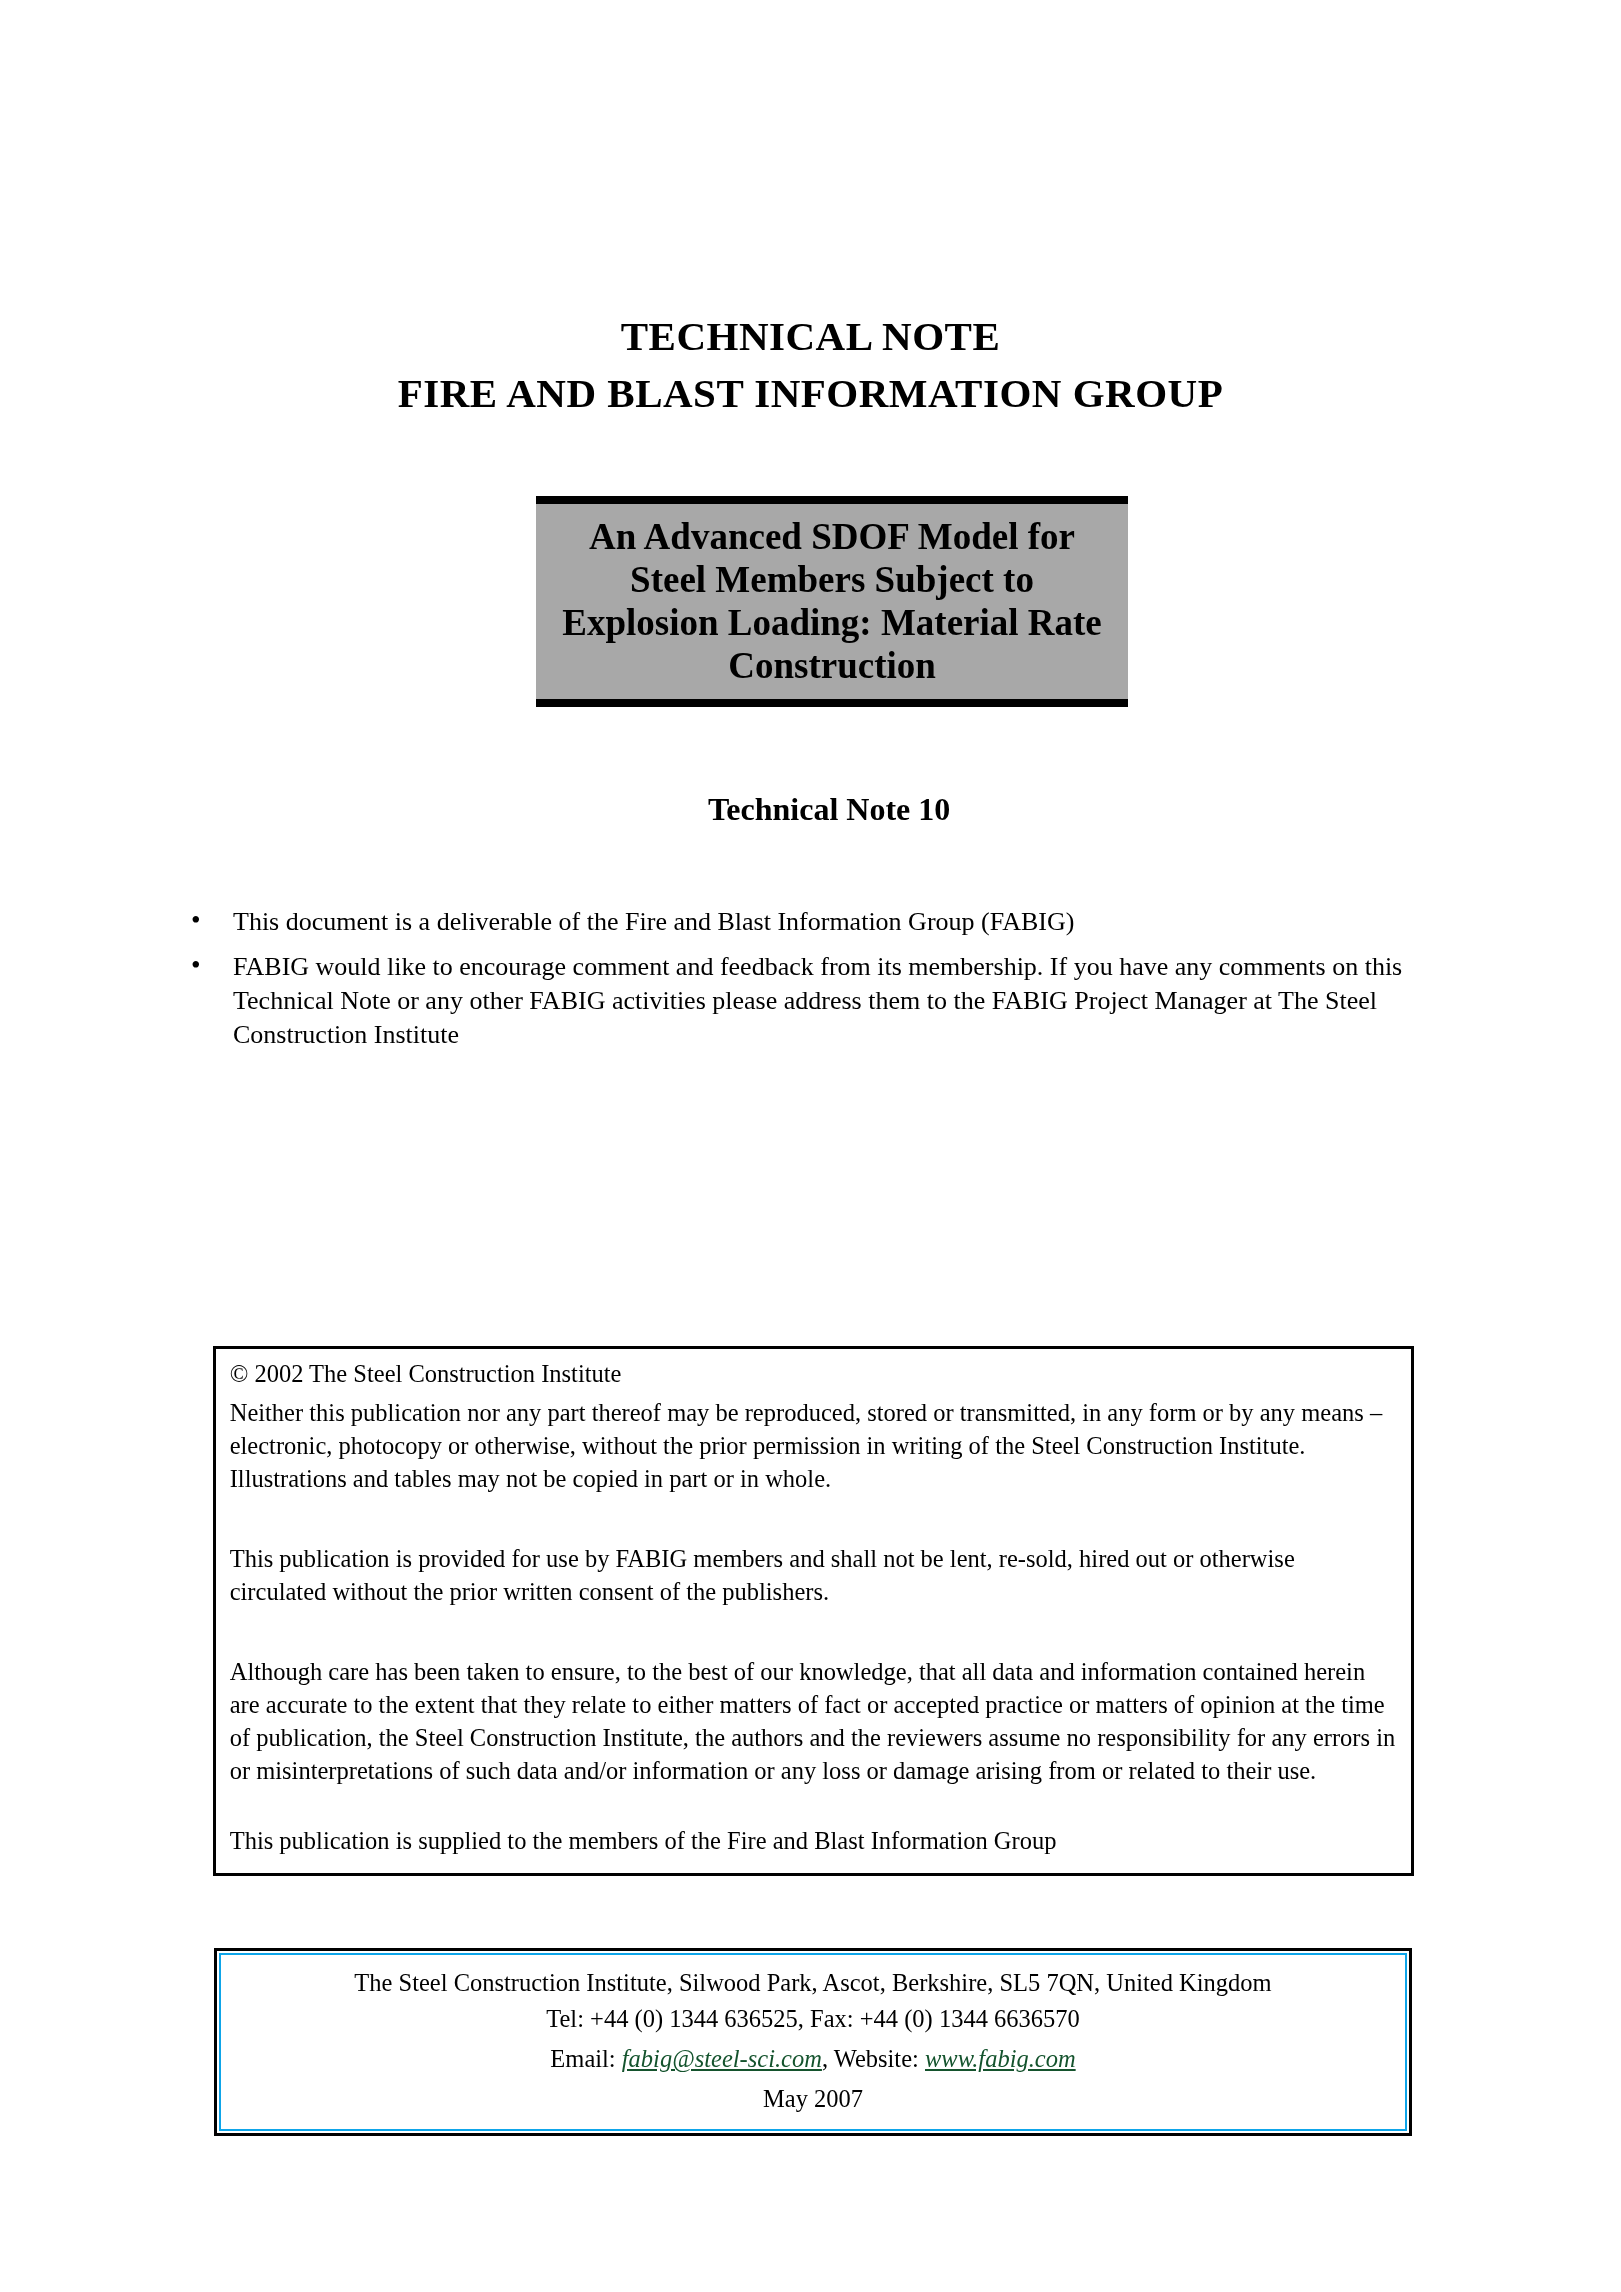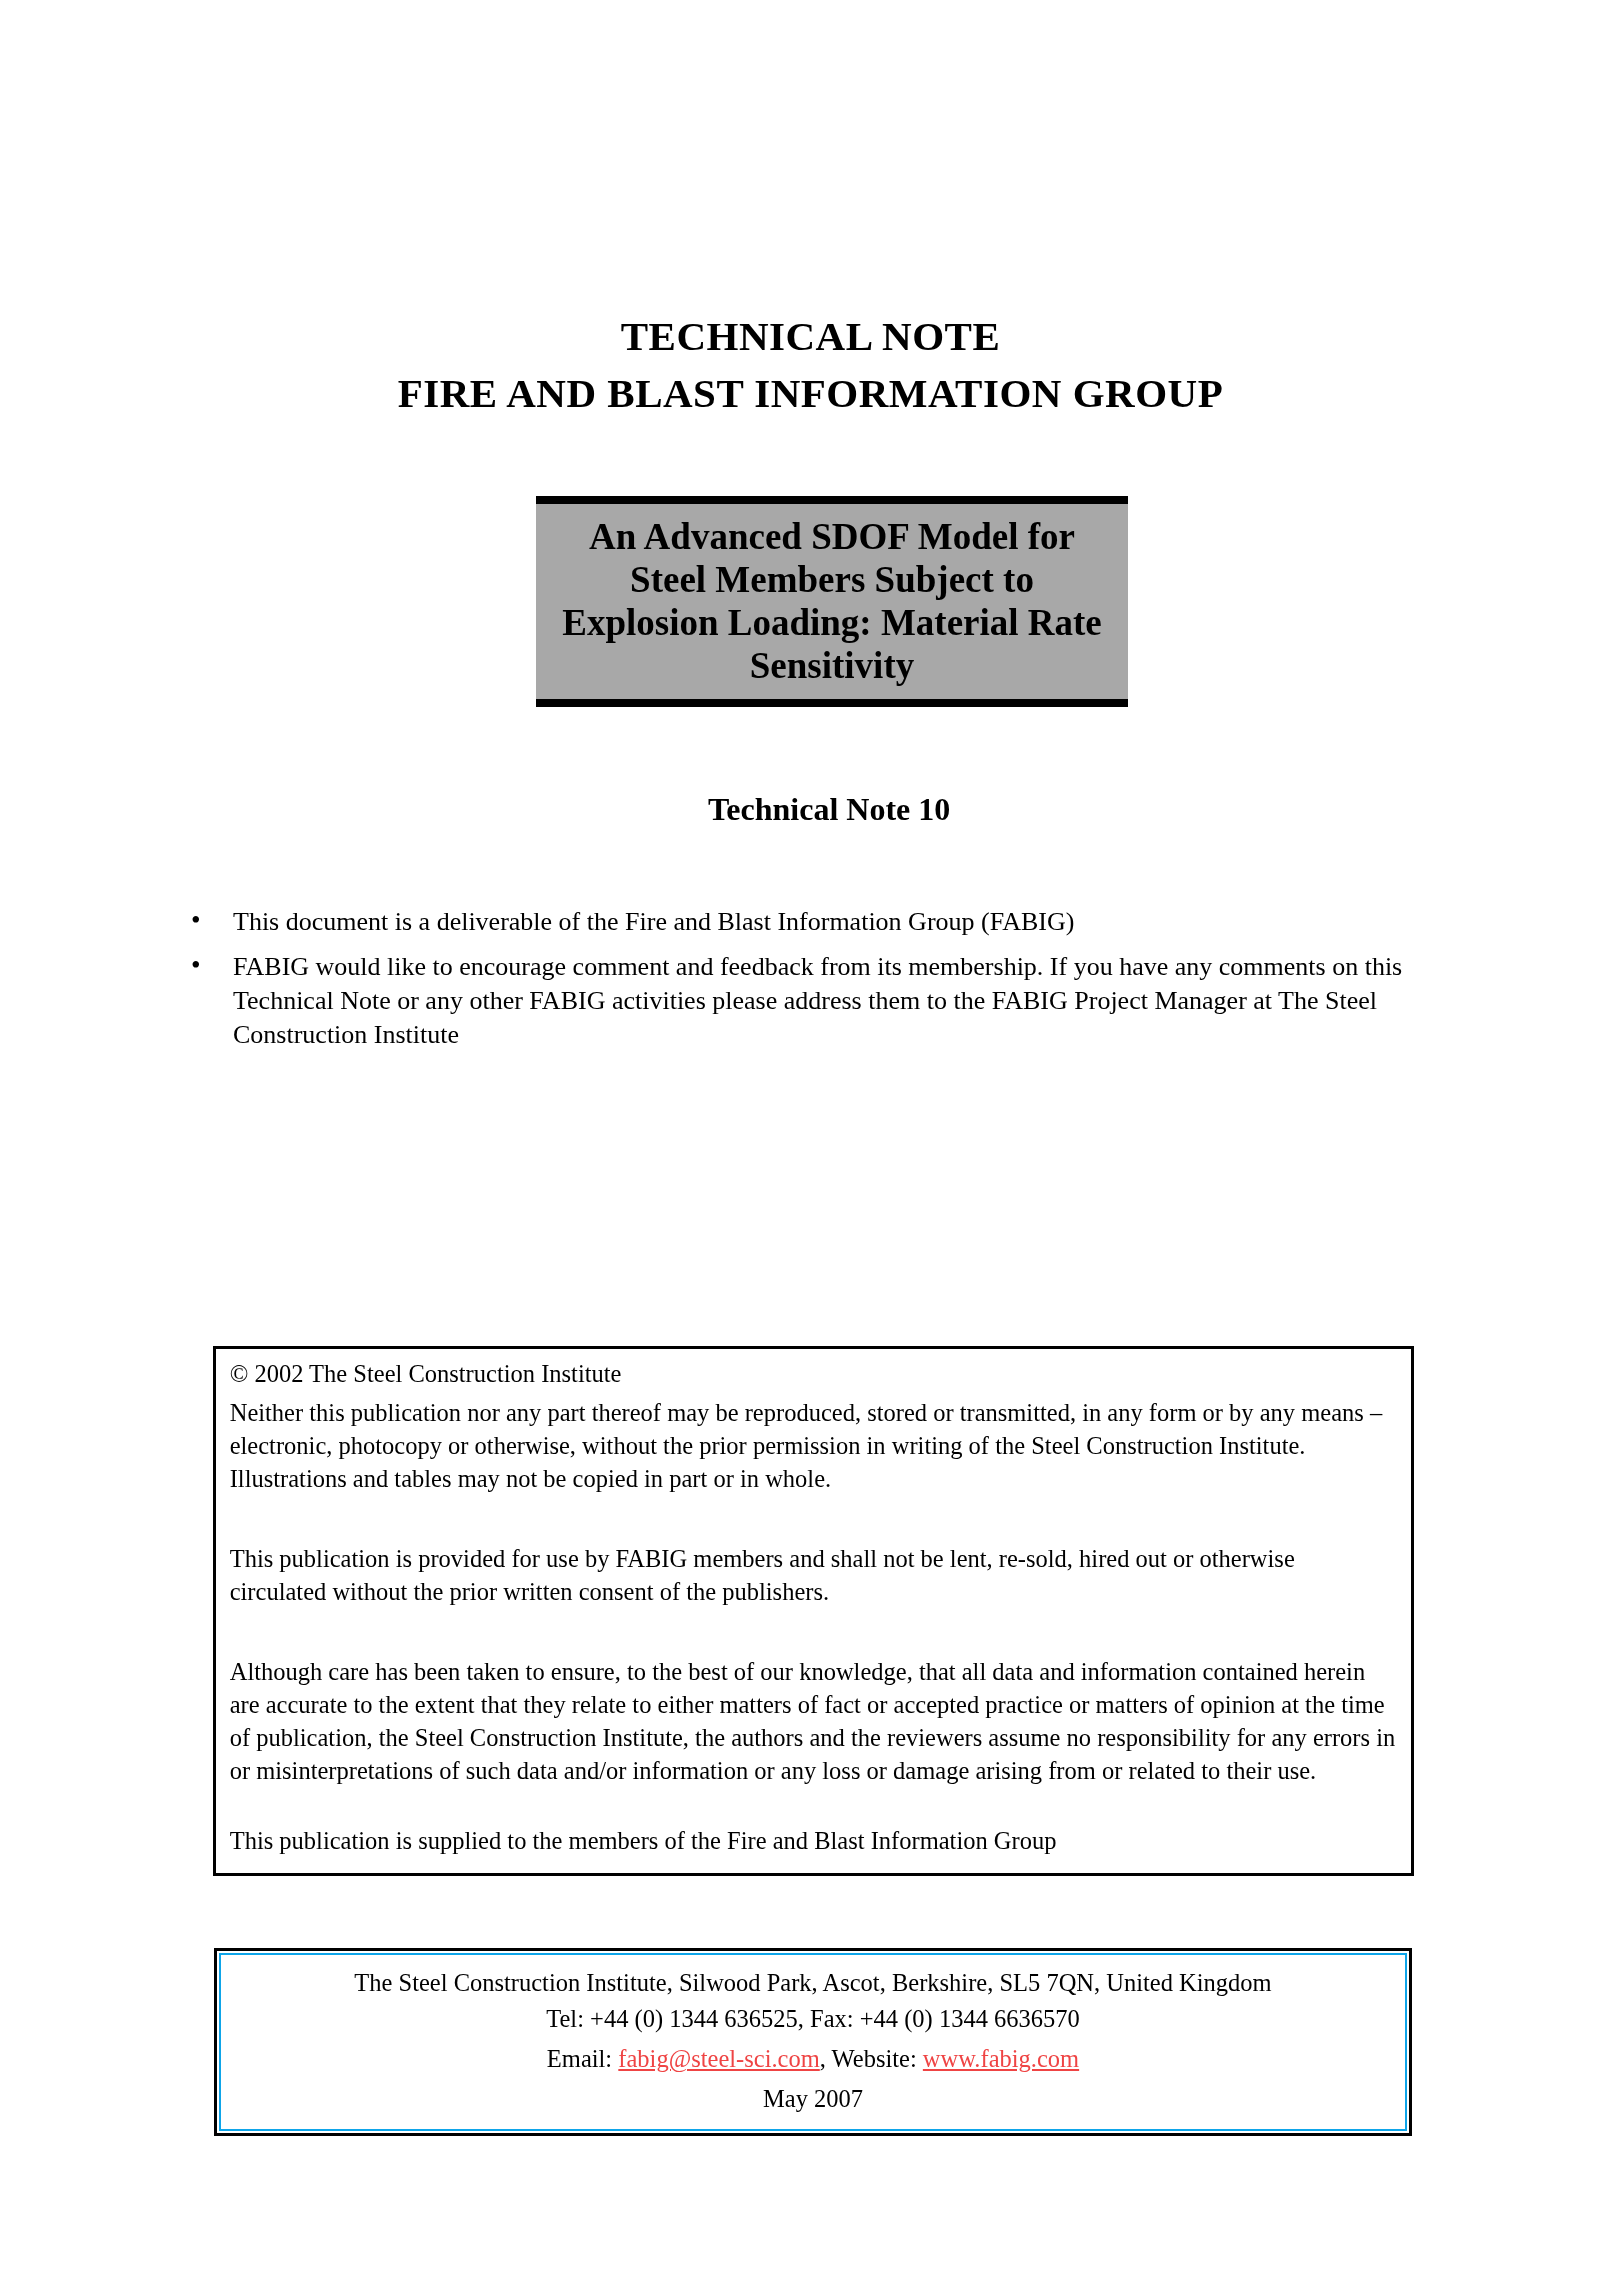--- a/index.html
+++ b/index.html
@@ -98,40 +98,41 @@
   .address-box-inner {
     border: 2px solid #0ea5e9;
     padding: 9.8px 9.8px 11.8px 9.8px;
     text-align: center;
     font-size: 24.5px;
     line-height: 36px;
   }
   .address-box-inner p { margin: 0; }
   .address-box-inner p.email-line { margin-top: 4.9px; margin-bottom: 3.9px; }
   .link {
-    color: #ef4444;
+    color: #14532d;
     text-decoration: underline;
     cursor: pointer;
+    font-style: italic;
   }
 </style>
 </head>
 <body>
 
 <div class="page">
 
   <h1 class="doc-title">
     <span>TECHNICAL NOTE</span>
     <span>FIRE AND BLAST INFORMATION GROUP</span>
   </h1>
 
   <div class="subtitle-box">
     <span>An Advanced SDOF Model for</span>
     <span>Steel Members Subject to</span>
     <span>Explosion Loading: Material Rate</span>
-    <span>Sensitivity</span>
+    <span>Construction</span>
   </div>
 
   <h2 class="note-heading">Technical Note 10</h2>
 
   <ul class="bullets">
     <li>
       <span class="bullet-dot">•</span>
       <span>This document is a deliverable of the Fire and Blast Information Group (FABIG)</span>
     </li>
     <li>

